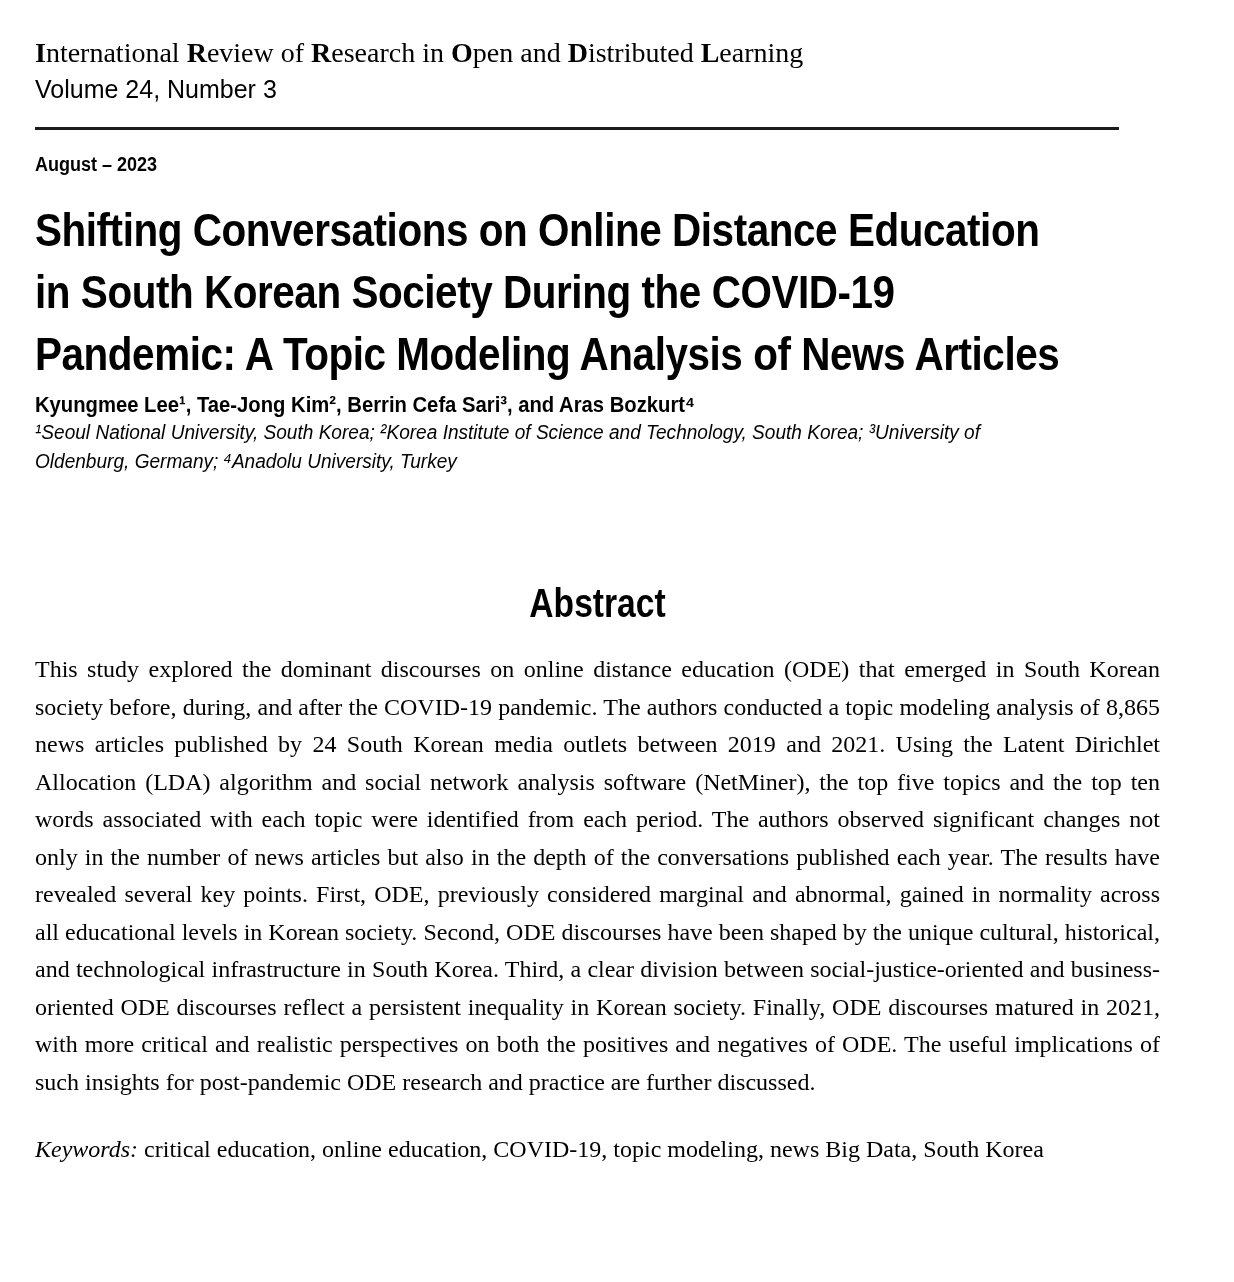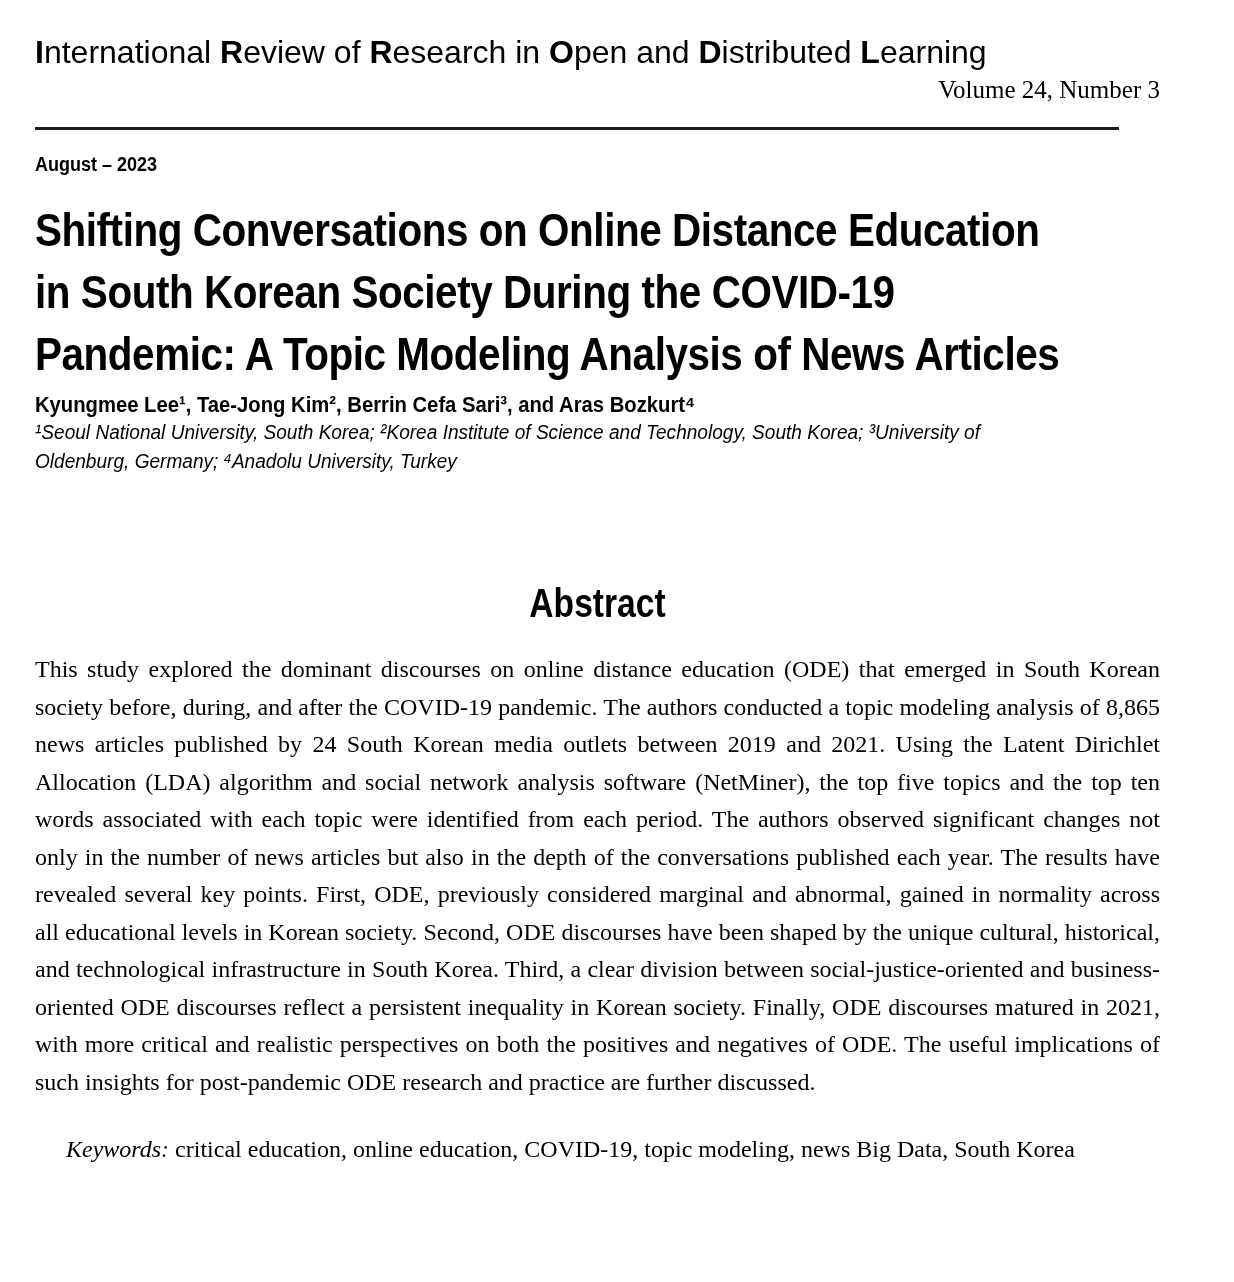--- a/index.html
+++ b/index.html
@@ -12,31 +12,30 @@
     height: 1282px;
     box-sizing: border-box;
     padding: 34px 74px 0 35px;
     overflow: hidden;
     color: #000;
     font-family: "Liberation Serif", "DejaVu Serif", serif;
   }
 
   
   .journal-name {
-    font-family: Liberation Sans, sans-serif;
-    font-size: 32px;
+    font-family: Liberation Serif, serif;
+    font-size: 28px;
     line-height: 37px;
     font-weight: 400;
   }
   .journal-name b { font-weight: 700; }
   .volume-line {
-    font-family: Liberation Serif, serif;
+    font-family: Liberation Sans, sans-serif;
     font-size: 25px;
     line-height: 37px;
-    text-align: right;
   }
   .rule {
     margin-top: 19px;
     width: 1084px;
     height: 3px;
     background: #1c1c1c;
   }
 
   
   .issue-date {
@@ -103,21 +102,21 @@
     hyphens: none;
   }
 
   
   .keywords {
     margin-top: 30px;
     font-size: 24px;
     line-height: 37.5px;
     text-align: justify;
   }
-  .kw-label { font-style: italic; margin-left: 31px; }
+  .kw-label { font-style: italic; }
 </style>
 </head>
 <body>
 
 <header>
   <div class="journal-name"><b>I</b>nternational <b>R</b>eview of <b>R</b>esearch in <b>O</b>pen and <b>D</b>istributed <b>L</b>earning</div>
   <div class="volume-line">Volume 24, Number 3</div>
 </header>
 
 <div class="rule"></div>

